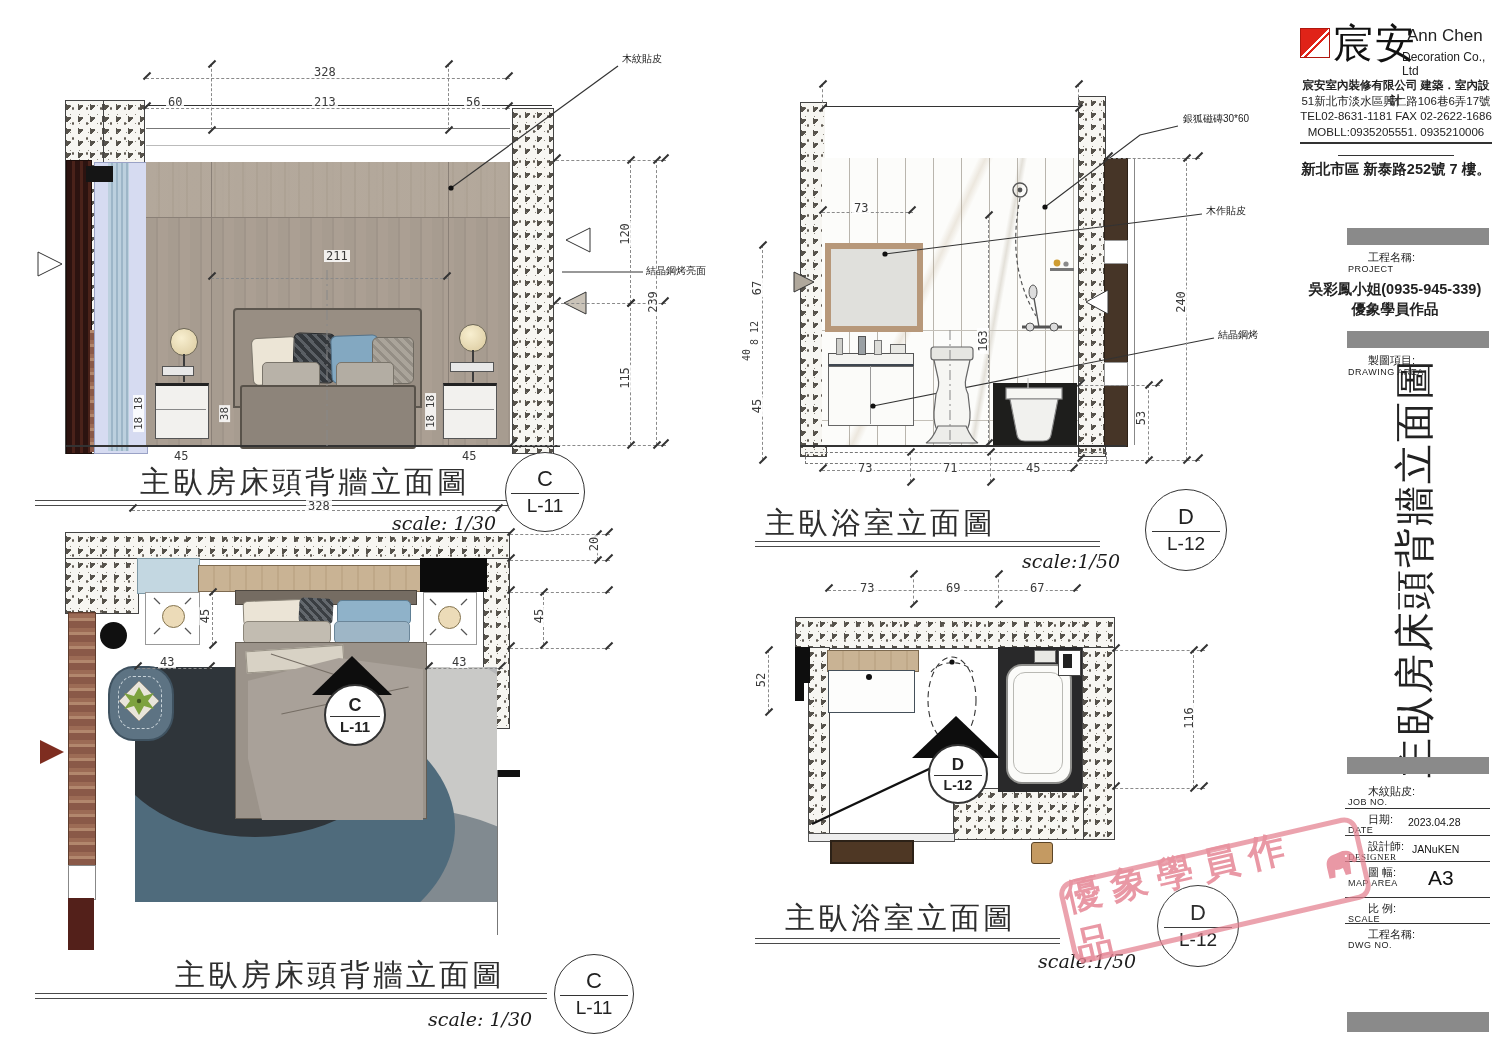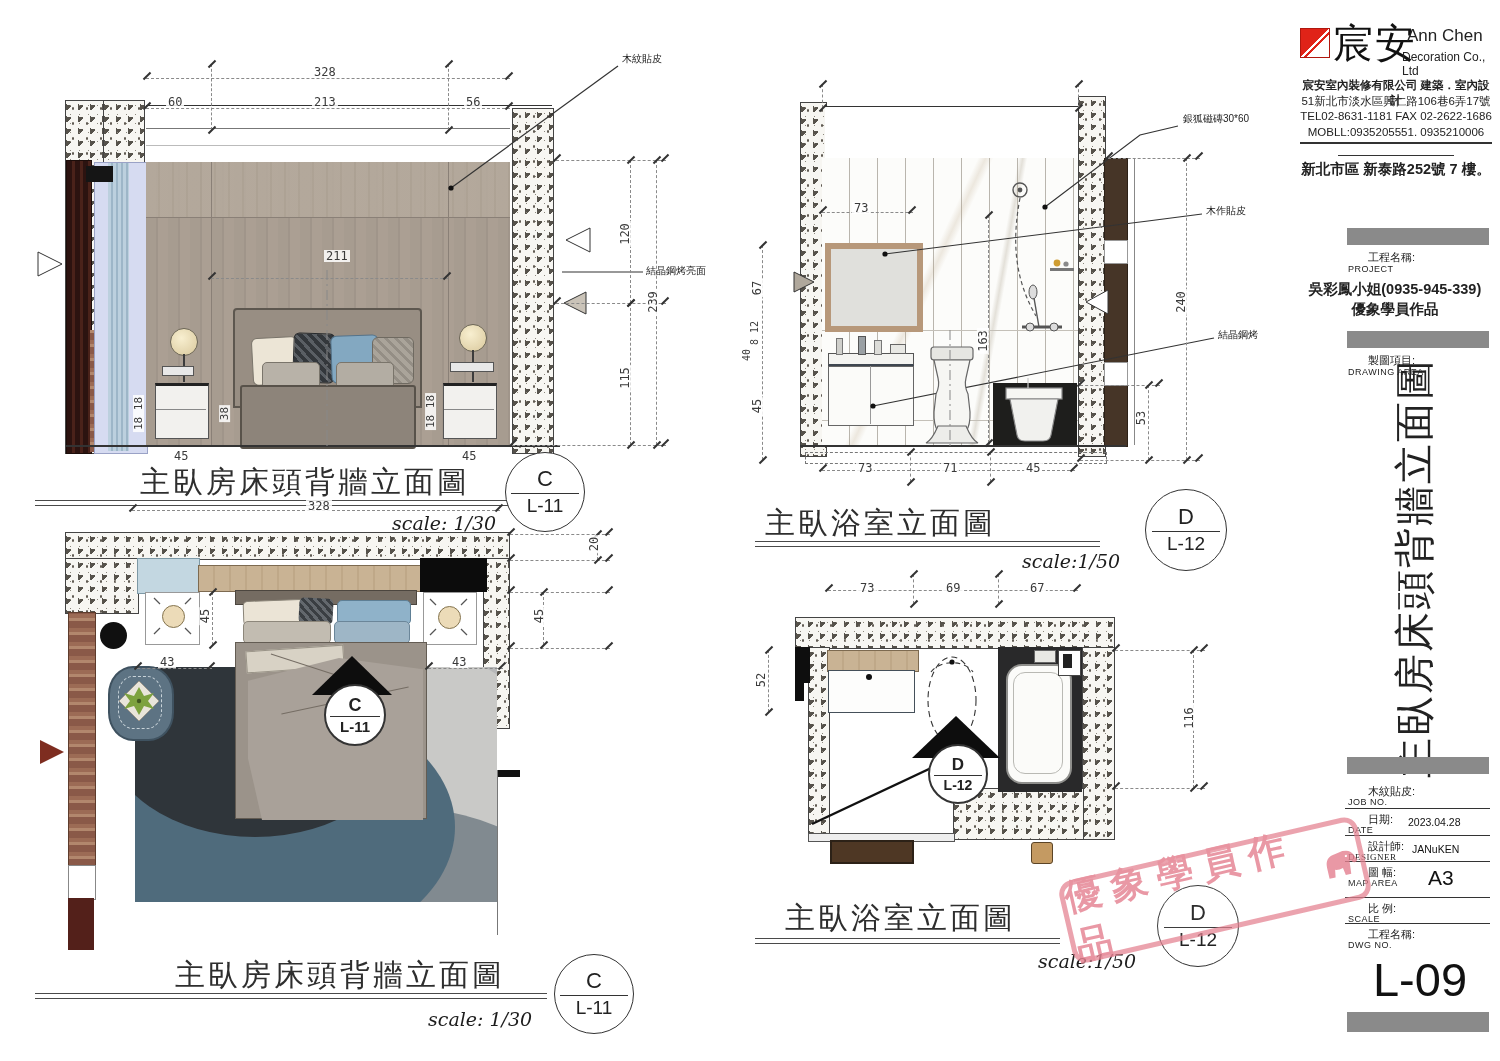--- a/index.html
+++ b/index.html
@@ -430,21 +430,20 @@
   <div class="a hr" style="left:1345px;top:861px;width:145px;"></div>
   <div class="a tbl" style="left:1348px;top:865px;">圖 幅:</div>
   <div class="a tbe" style="left:1348px;top:878px;">MAP AREA</div>
   <div class="a" style="left:1410px;top:866px;font-size:21px;color:#111;margin-left:18px;">A3</div>
   <div class="a hr" style="left:1345px;top:897px;width:145px;"></div>
   <div class="a tbl" style="left:1348px;top:901px;">比 例:</div>
   <div class="a tbe" style="left:1348px;top:914px;">SCALE</div>
   <div class="a hr" style="left:1345px;top:923px;width:145px;"></div>
   <div class="a tbl" style="left:1348px;top:927px;">工程名稱:</div>
   <div class="a tbe" style="left:1348px;top:940px;">DWG NO.</div>
-  <div class="a" style="left:1340px;top:952px;width:160px;text-align:center;font-size:47px;color:#111;">L-09</div>
   <div class="a graybar" style="left:1347px;top:1012px;width:142px;height:20px;"></div>
 
   <div class="a stamp" style="left:1062px;top:848px;width:296px;height:74px;opacity:.85;z-index:50;">
     <span>優象學員作品</span>
     <svg width="46" height="38" viewBox="0 0 64 52">
       <path d="M10 50 L10 32 Q10 14 28 13 L40 11 Q54 11 57 22 L60 28 Q61 33 56 33 Q52 33 51 29 L48 29 L46 50 L37 50 L35 38 Q28 40 22 38 L20 50 Z" fill="rgba(228,128,143,.95)"></path>
       <circle cx="44" cy="20" r="1.8" fill="#fff"></circle>
     </svg>
   </div>
 

